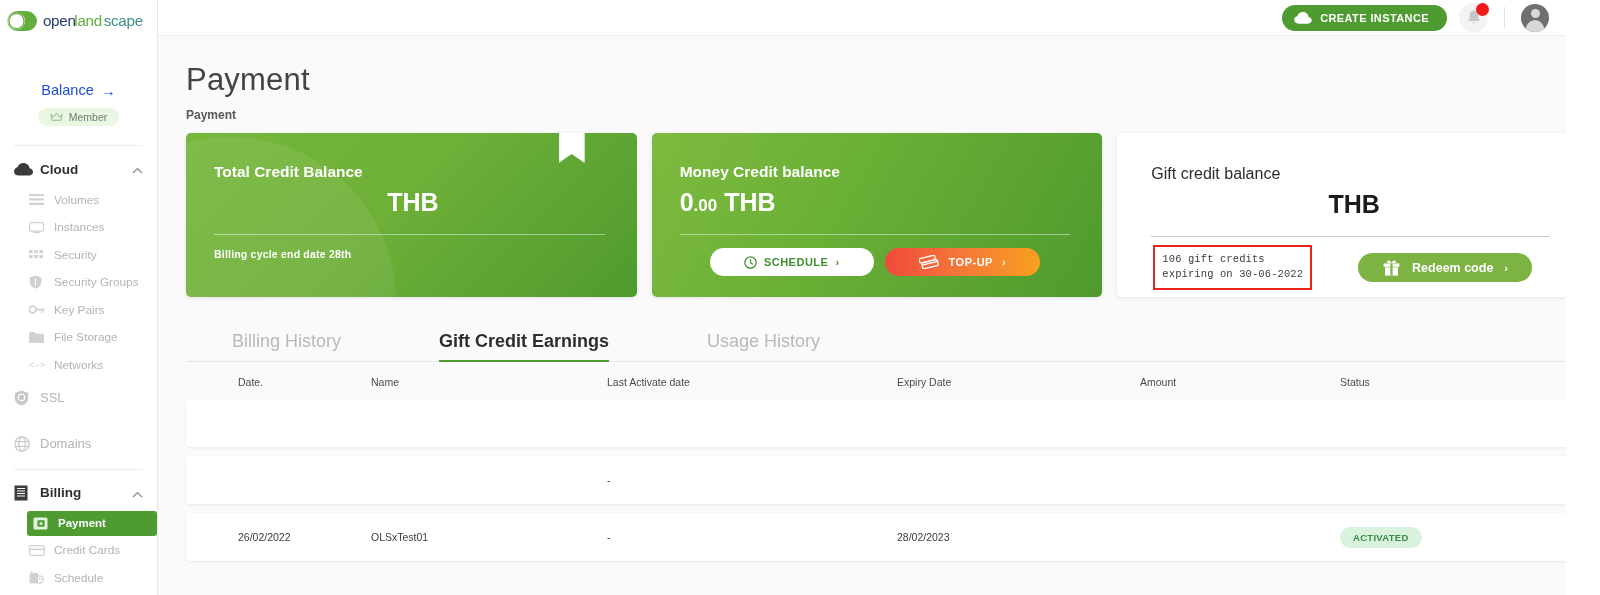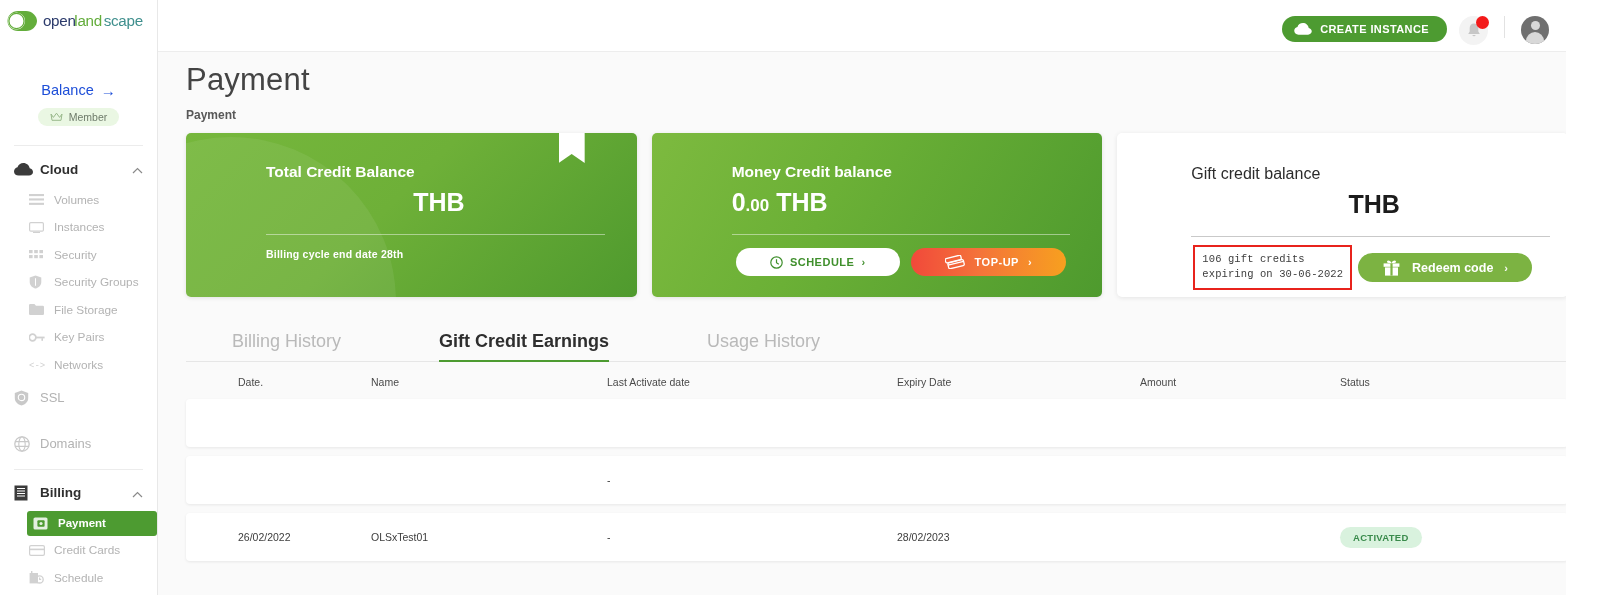--- a/index.html
+++ b/index.html
@@ -80,25 +80,25 @@
     background: #4d9b31;
     border-radius: 3px;
     margin: 1px 0 1px 27px;
     padding-left: 6px;
     height: 25px;
   }
   .nav-item.active .nlabel { color: #ffffff; font-weight: 700; font-size: 11.5px; }
 
   
   .topbar {
-    position: absolute; left: 158px; top: 16px;
+    position: absolute; left: 158px; top: 0;
     width: 1442px; height: 36px;
     background: #ffffff;
     border-bottom: 1px solid #ededed;
-    display: flex; align-items: flex-start; justify-content: flex-end;
+    display: flex; align-items: center; justify-content: flex-end;
     padding-right: 12px;
     z-index: 15;
   }
   .create-btn {
     background: #4d9b31;
     border-radius: 18px;
     height: 26px;
     display: inline-flex; align-items: center; gap: 8px;
     padding: 0 18px 0 12px;
     color: #fff; font-size: 11px; font-weight: 700; letter-spacing: .4px;
@@ -175,21 +175,21 @@
   .card.white {
     background: #ffffff;
     box-shadow: 0 1px 5px rgba(0,0,0,.09);
   }
   .ribbon {
     position: absolute; top: -2px; right: 52px;
     width: 26px; height: 32px;
     background: #ffffff;
     clip-path: polygon(0 0, 100% 0, 100% 100%, 50% 72%, 0 100%);
   }
-  .card-inner { padding: 30px 32px 0 40px; position: relative; z-index: 2; margin-left: 40px; }
+  .card-inner { padding: 30px 32px 0 28px; position: relative; z-index: 2; }
   .card-label { font-size: 15.5px; font-weight: 700; color: #ffffff; }
   .card-label.dark { color: #2c2c2c; font-weight: 400; font-size: 16px; }
   .card-amount {
     font-size: 25px; font-weight: 700; color: #ffffff;
     margin-top: 7px; height: 32px; display: flex; align-items: baseline;
   }
   .card-amount.centered { justify-content: center; }
   .card-amount.dark { color: #1c1c1c; }
   .card-amount .cents { font-size: 17px; font-weight: 700; }
   .card-amount .cur { margin-left: 7px; }
@@ -372,35 +372,35 @@
     <span class="nicon">
       <svg width="13" height="14" viewBox="0 0 13 14">
           <path d="M6.5 0.5 L12.3 2.6 V7 C12.3 10.4 9.8 12.7 6.5 13.5 C3.2 12.7 0.7 10.4 0.7 7 V2.6 Z" fill="#c9c9c9"></path>
           <path d="M6.5 3.2 V10.8" stroke="#ffffff" stroke-width="1"></path>
         </svg>
     </span>
     <span class="nlabel">Security Groups</span>
   </div>
   <div class="nav-item">
     <span class="nicon">
-      <svg width="15" height="11" viewBox="0 0 15 11">
-          <path d="M0 1.2 A1.2 1.2 0 0 1 1.2 0 H5.4 L7 1.8 H13.8 A1.2 1.2 0 0 1 15 3 V9.8 A1.2 1.2 0 0 1 13.8 11 H1.2 A1.2 1.2 0 0 1 0 9.8 Z" fill="#c9c9c9"></path>
-        </svg>
-    </span>
-    <span class="nlabel">File Storage</span>
-  </div>
-  <div class="nav-item">
-    <span class="nicon">
       <svg width="16" height="9" viewBox="0 0 16 9">
           <circle cx="3.6" cy="4.5" r="3.3" fill="none" stroke="#c9c9c9" stroke-width="1.7"></circle>
           <rect x="6.4" y="3.6" width="9.2" height="1.8" fill="#c9c9c9"></rect>
           <rect x="12.4" y="5.2" width="1.6" height="2.6" fill="#c9c9c9"></rect>
         </svg>
     </span>
     <span class="nlabel">Key Pairs</span>
+  </div>
+  <div class="nav-item">
+    <span class="nicon">
+      <svg width="15" height="11" viewBox="0 0 15 11">
+          <path d="M0 1.2 A1.2 1.2 0 0 1 1.2 0 H5.4 L7 1.8 H13.8 A1.2 1.2 0 0 1 15 3 V9.8 A1.2 1.2 0 0 1 13.8 11 H1.2 A1.2 1.2 0 0 1 0 9.8 Z" fill="#c9c9c9"></path>
+        </svg>
+    </span>
+    <span class="nlabel">File Storage</span>
   </div>
   <div class="nav-item">
     <span class="nicon">
       <svg width="17" height="10" viewBox="0 0 17 10">
           <text x="0" y="8" font-family="Liberation Mono, monospace" font-size="9" fill="#c9c9c9">&lt;-&gt;</text>
         </svg>
     </span>
     <span class="nlabel">Networks</span>
   </div>
 

